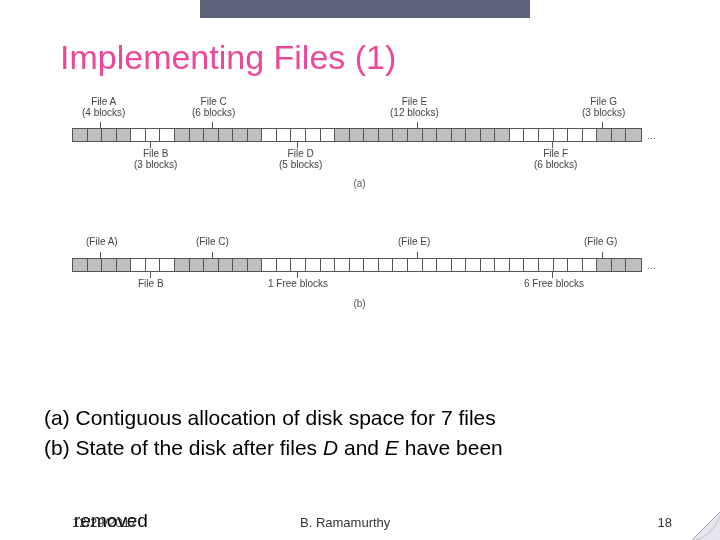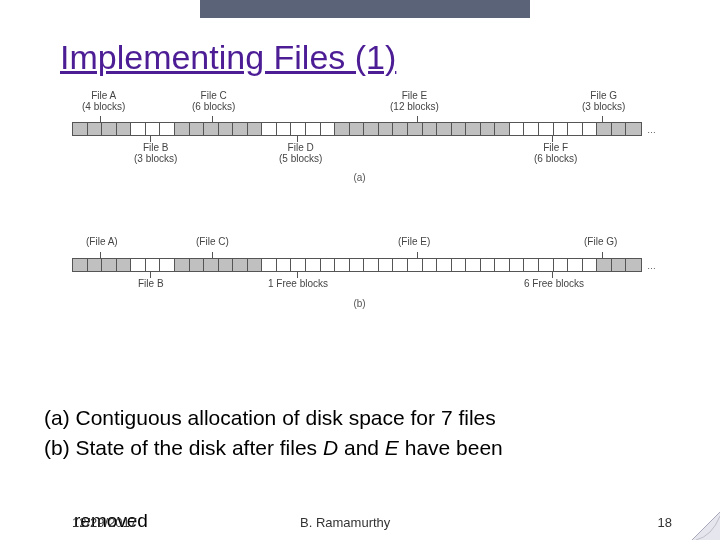--- a/index.html
+++ b/index.html
@@ -1,19 +1,19 @@
 <!DOCTYPE html>
 <html><head>
 <meta charset="utf-8">
 <style>
   * { margin: 0; padding: 0; box-sizing: border-box; }
   html, body { width: 720px; height: 540px; background: #fff; font-family: Verdana, Geneva, sans-serif; overflow: hidden; }
   .slide { position: relative; width: 720px; height: 540px; }
   .topbar { position: absolute; top: 0; left: 200px; width: 330px; height: 18px; background: #5b6378; }
-  .title { position: absolute; top: 38px; left: 60px; font-size: 34px; font-weight: 400; color: #4c1d95; text-decoration: underline; }
+  .title { position: absolute; top: 38px; left: 60px; font-size: 34px; font-weight: 400; color: #ec4899; }
 
   .figure { position: absolute; left: 72px; top: 96px; width: 575px; font-family: Arial, sans-serif; font-size: 10px; color: #444; }
   .row-labels-top, .row-labels-bot { display: flex; position: relative; height: 26px; }
   .lab { position: absolute; text-align: center; white-space: nowrap; }
   .lab .ln { display: block; }
 
   .track { position: relative; width: 570px; height: 14px; border: 1px solid #555; display: flex; }
   .cell { height: 100%; border-right: 1px solid #555; }
   .cell:last-child { border-right: none; }
   .shade { background: #c0c0c0; }
@@ -37,21 +37,21 @@
   .corner { position: absolute; right: 0; bottom: 0; width: 28px; height: 28px; overflow: hidden; }
   .corner svg { display: block; }
 </style>
 </head>
 <body>
 
 <div class="slide">
   <div class="topbar"></div>
   <div class="title">Implementing Files (1)</div>
 
-  <div class="figure" style="top:90px;">
+  <div class="figure" style="top:96px;">
     <div class="row-labels-top">
       <div class="lab" style="left:10px;">
           <span class="ln">File A</span>
           <span class="ln">(4 blocks)</span>
         </div>
       <div class="lab" style="left:120px;">
           <span class="ln">File C</span>
           <span class="ln">(6 blocks)</span>
         </div>
       <div class="lab" style="left:318px;">

